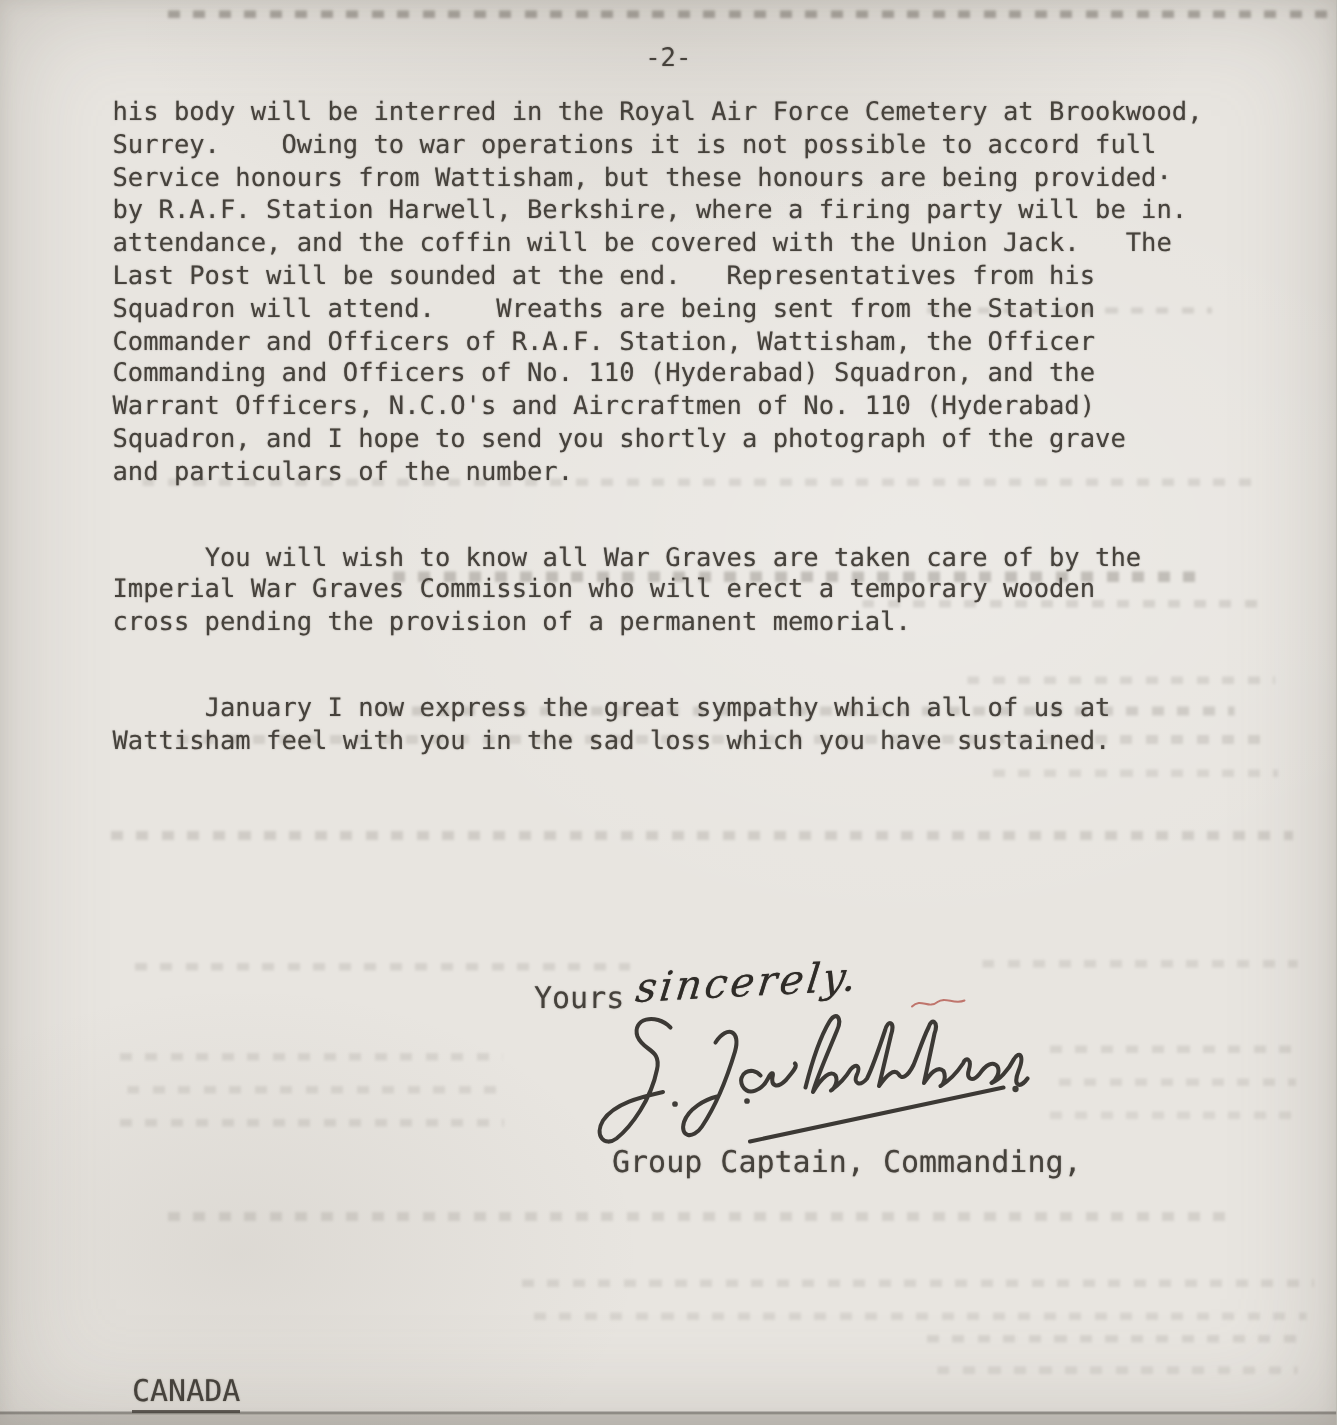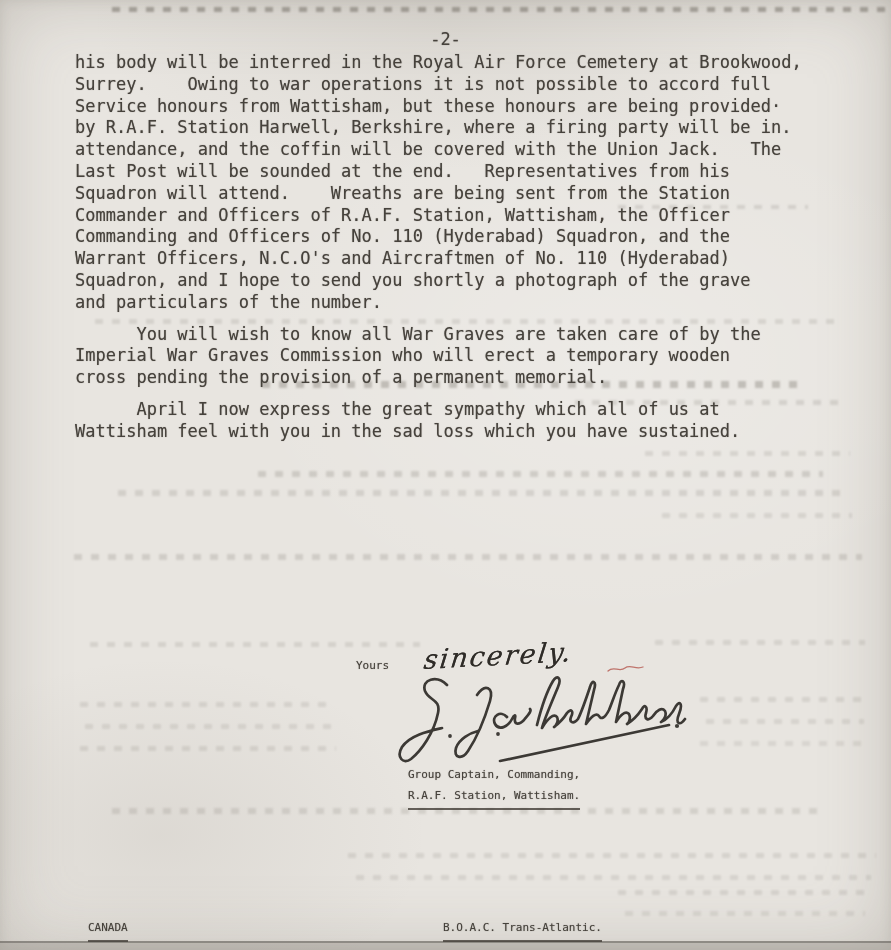--- a/index.html
+++ b/index.html
@@ -15,36 +15,36 @@
   }
   .page::before{
     content:"";position:absolute;inset:0;pointer-events:none;
     background:
       radial-gradient(ellipse 60% 40% at 68% 38%, rgba(255,255,255,.20), rgba(255,255,255,0) 70%),
       radial-gradient(ellipse 40% 25% at 18% 88%, rgba(120,112,100,.10), rgba(120,112,100,0) 75%),
       radial-gradient(ellipse 50% 20% at 50% 2%, rgba(125,118,106,.10), rgba(125,118,106,0) 80%);
   }
   .typed{
     position:absolute;
-    font-size:11px;line-height:21.8px;
+    font-size:20px;line-height:21.8px;
     white-space:pre-wrap;
     text-shadow:0 0 1px rgba(74,68,60,.55);
     letter-spacing:0;
   }
   .pagenum{
     position:absolute;top:29px;left:0;width:100%;
     text-align:center;font-size:17px;
     text-shadow:0 0 1px rgba(74,68,60,.55);
   }
-  .body-block{position:absolute;left:75px;top:52px;width:760px;}
+  .body-block{position:absolute;left:75px;top:65px;width:760px;}
   .para{
     margin:0;font-size:17px;line-height:21.8px;white-space:pre-wrap;
     text-shadow:0 0 1px rgba(74,68,60,.55);
   }
-  .para + .para{margin-top:10px;}
+  .para + .para{margin-top:35px;}
   .underlined{border-bottom:2px solid rgba(62,57,50,.78);padding-bottom:1px;}
   .handwriting{
     position:absolute;left:424px;top:640px;
     font-family:"DejaVu Serif","Liberation Serif",serif;
     font-style:italic;font-size:27px;letter-spacing:2px;
     color:#2f2c28;transform:rotate(-3deg) skewX(-10deg);
     text-shadow:0 0 .5px rgba(45,42,38,.8);
   }
   .smudge{
     position:absolute;height:5px;
@@ -96,21 +96,21 @@
 Last Post will be sounded at the end.   Representatives from his
 Squadron will attend.    Wreaths are being sent from the Station
 Commander and Officers of R.A.F. Station, Wattisham, the Officer
 Commanding and Officers of No. 110 (Hyderabad) Squadron, and the
 Warrant Officers, N.C.O's and Aircraftmen of No. 110 (Hyderabad)
 Squadron, and I hope to send you shortly a photograph of the grave
 and particulars of the number.</p>
     <p class="para">      You will wish to know all War Graves are taken care of by the
 Imperial War Graves Commission who will erect a temporary wooden
 cross pending the provision of a permanent memorial.</p>
-    <p class="para">      April I now express the great sympathy which all of us at
+    <p class="para">      January I now express the great sympathy which all of us at
 Wattisham feel with you in the sad loss which you have sustained.</p>
   </div>
 
   <div class="typed" style="left:356px;top:655px;">Yours</div>
   <div class="handwriting">sincerely.</div>
 
   <svg style="left:606px;top:662px;" width="40" height="14" viewBox="0 0 40 14">
     <path d="M2,9 C8,3 13,11 19,6 C24,2 30,8 37,5" fill="none" stroke="#b24f45" stroke-width="1.3" stroke-linecap="round" opacity=".75"></path>
   </svg>
 
@@ -123,21 +123,19 @@
       <path d="M115,88 L284,52"></path>
     </g>
     <g fill="#2e2b27" opacity=".9">
       <circle cx="65" cy="63" r="1.9"></circle>
       <circle cx="113" cy="61" r="1.9"></circle>
       <circle cx="292" cy="53" r="2.1"></circle>
     </g>
   </svg>
 
   <div class="typed" style="left:408px;top:764px;text-align:center;">Group Captain, Commanding,</div>
-  <div class="typed underlined" style="left:408px;top:785px;">R.A.F. Station, Wattisham.</div>
 
   <div class="typed underlined" style="left:88px;top:917px;">CANADA</div>
 
-  <div class="typed underlined" style="left:443px;top:917px;">B.O.A.C. Trans-Atlantic.</div>
 
   <div class="bottom-line"></div>
   <div class="bottom-band"></div>
 </div>
 
 </body></html>

